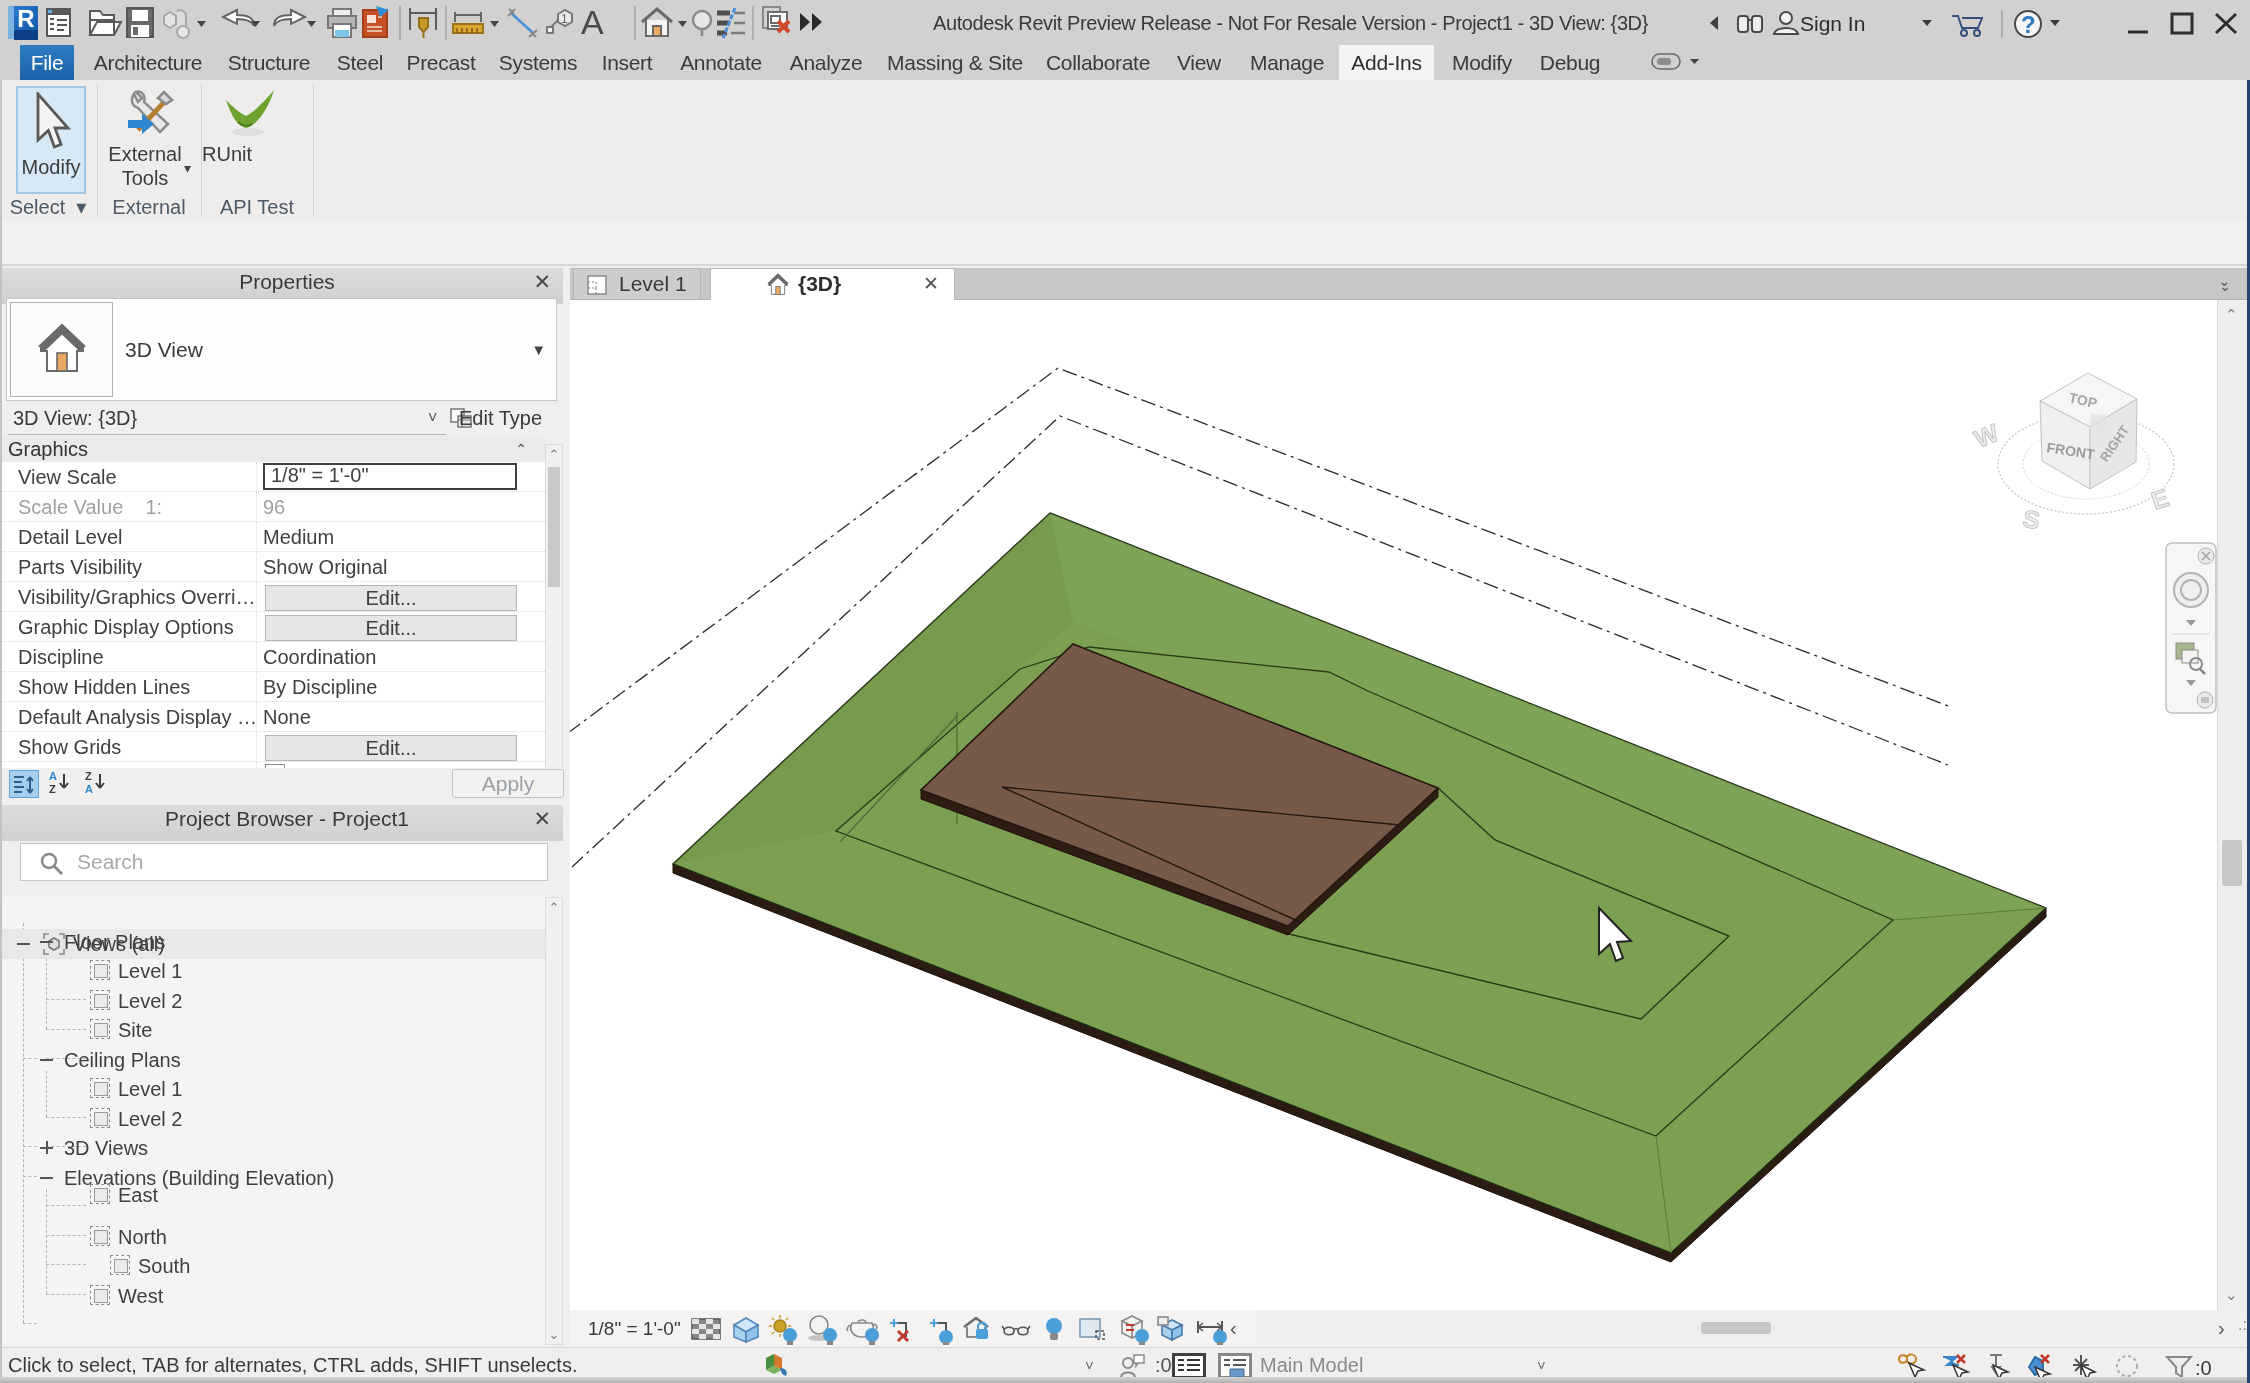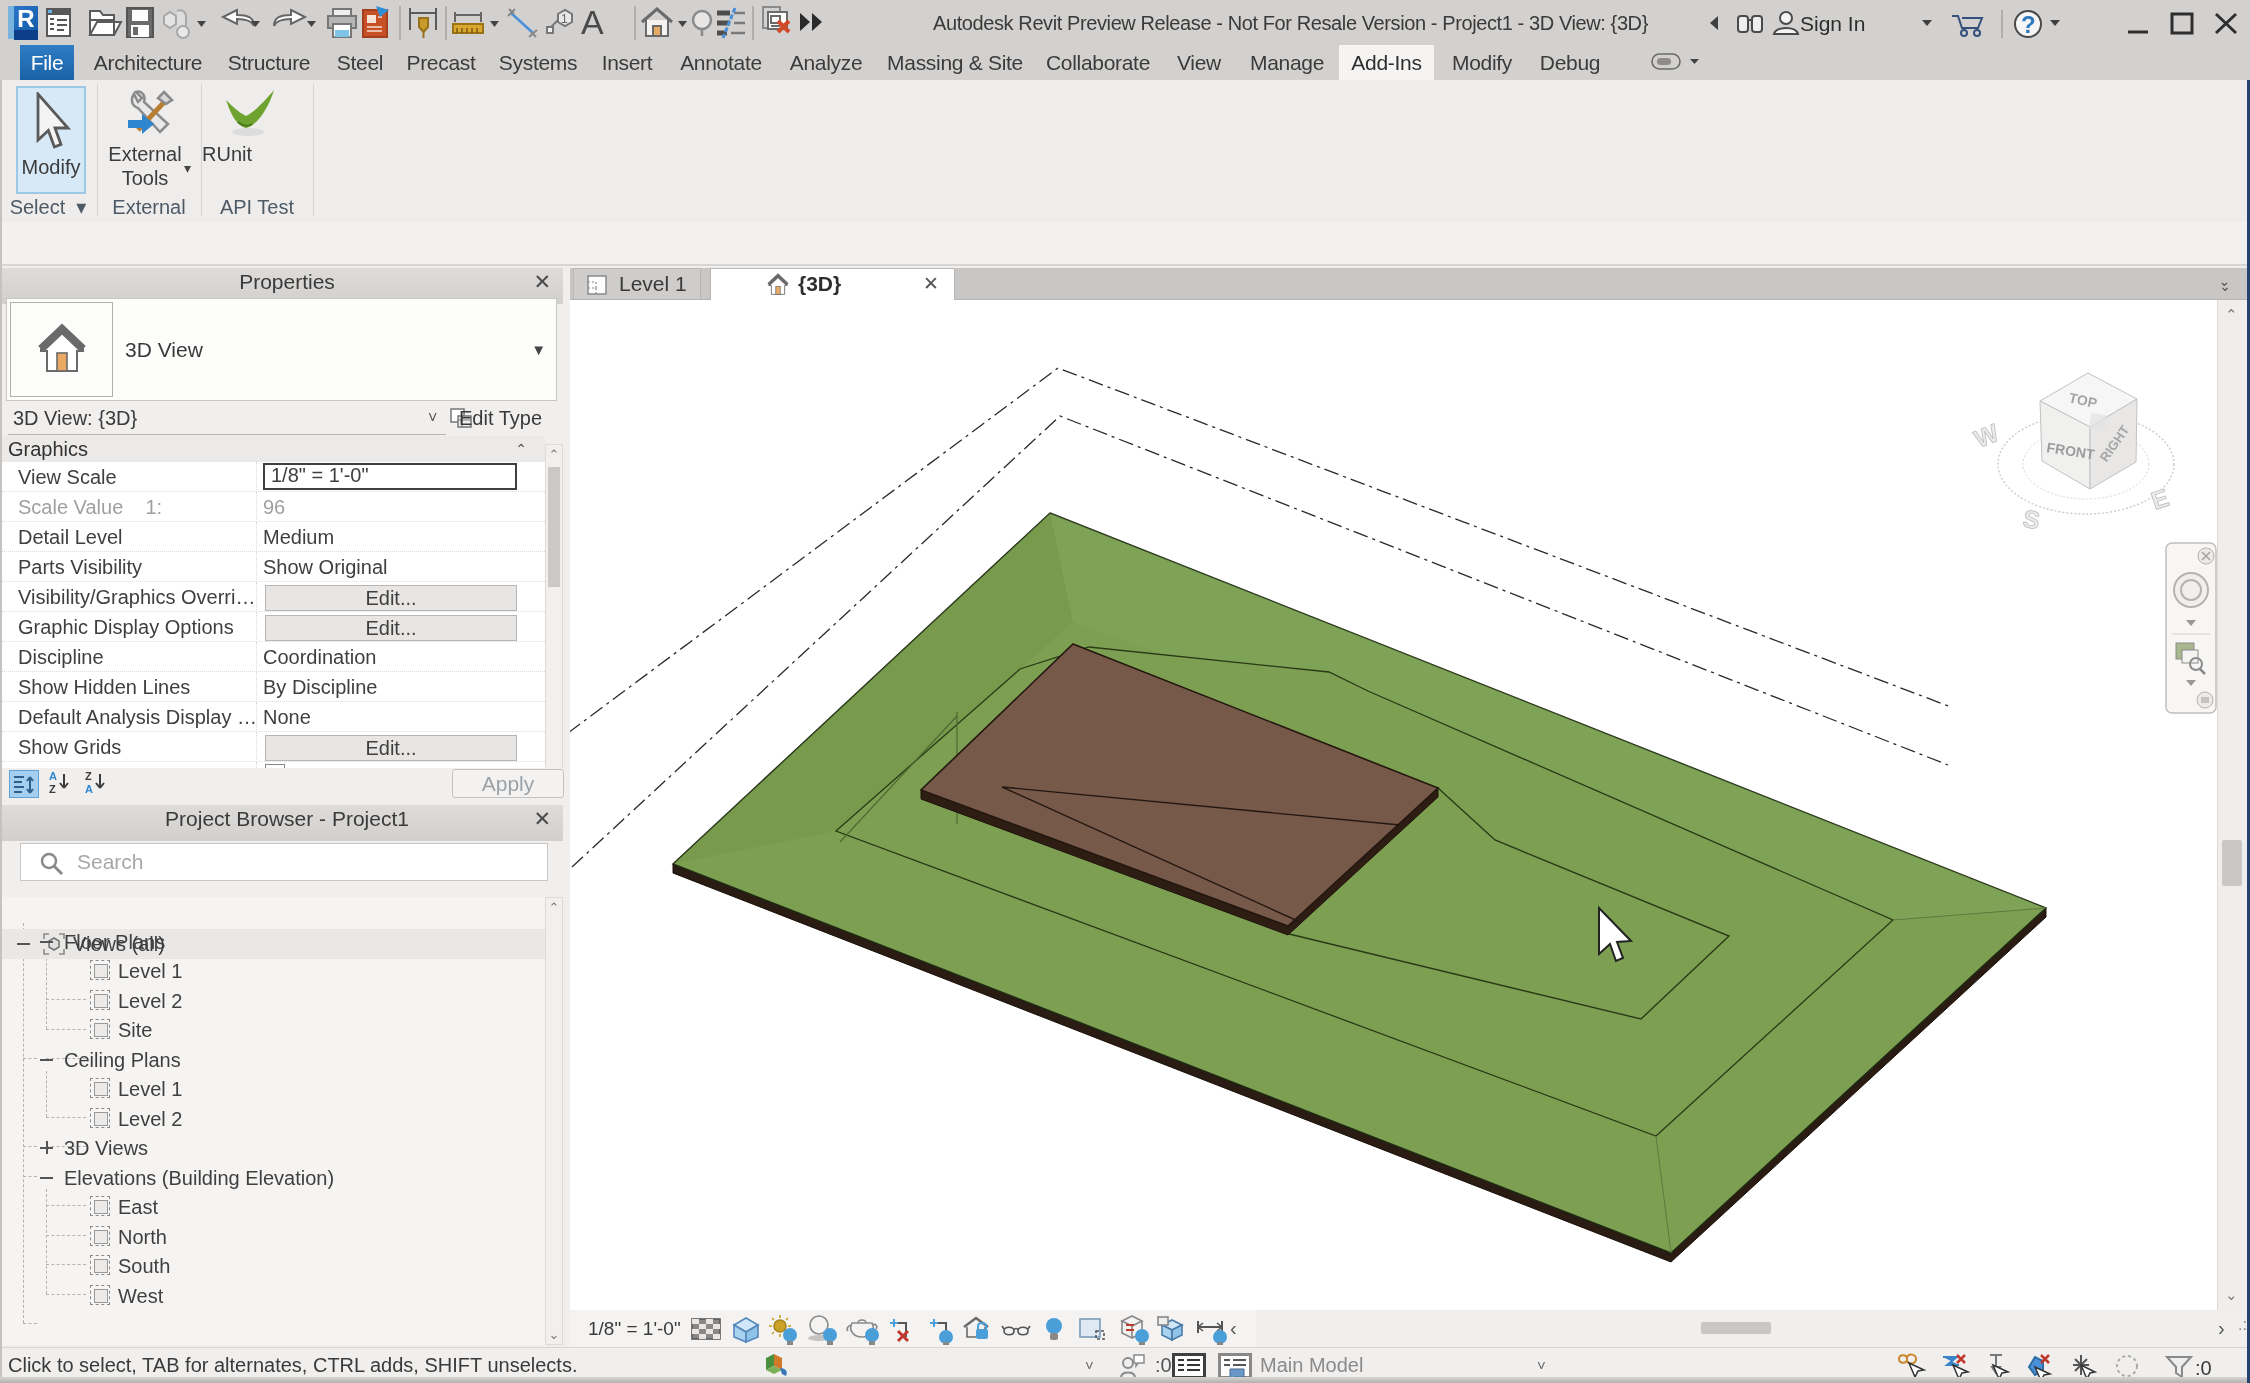--- a/index.html
+++ b/index.html
@@ -504,29 +504,29 @@
       </div>
     <div class="trow" style="top:236px;">
         <span class="abs" style="left:40px;top:14px;width:13px;border-top:2px solid #555;"></span>
         <span class="abs" style="left:46px;top:8px;width:2px;height:13px;background:#555;"></span>
         <span class="abs" style="left:64px;">3D Views</span>
       </div>
     <div class="trow" style="top:266px;">
         <span class="abs" style="left:40px;top:14px;width:13px;border-top:2px solid #555;"></span>
         <span class="abs" style="left:64px;">Elevations (Building Elevation)</span>
       </div>
-    <div class="trow" style="top:295px;padding-left:24px;">
+    <div class="trow" style="top:283px;padding-left:24px;">
         <span class="viewicon" style="left:90px;"></span>
         <span class="abs" style="left:118px;">East</span>
       </div>
     <div class="trow" style="top:325px;">
         <span class="viewicon" style="left:90px;"></span>
         <span class="abs" style="left:118px;">North</span>
       </div>
-    <div class="trow" style="top:354px;">
+    <div class="trow" style="top:354px;margin-left:20px;">
         <span class="viewicon" style="left:90px;"></span>
         <span class="abs" style="left:118px;">South</span>
       </div>
     <div class="trow" style="top:384px;">
         <span class="viewicon" style="left:90px;"></span>
         <span class="abs" style="left:118px;">West</span>
       </div>
   </div>
 
   <div class="abs" style="left:545px;top:92px;width:18px;height:448px;background:#f1f0ef;border:1px solid #dddbd9;box-sizing:border-box;">

